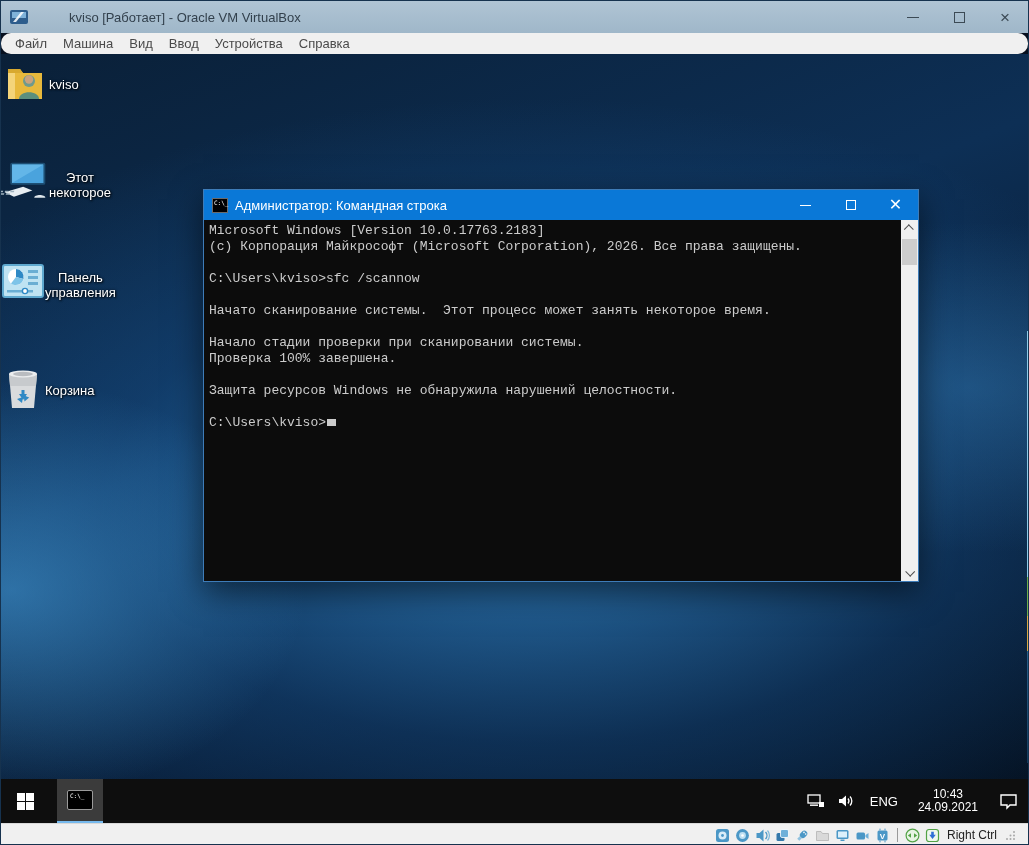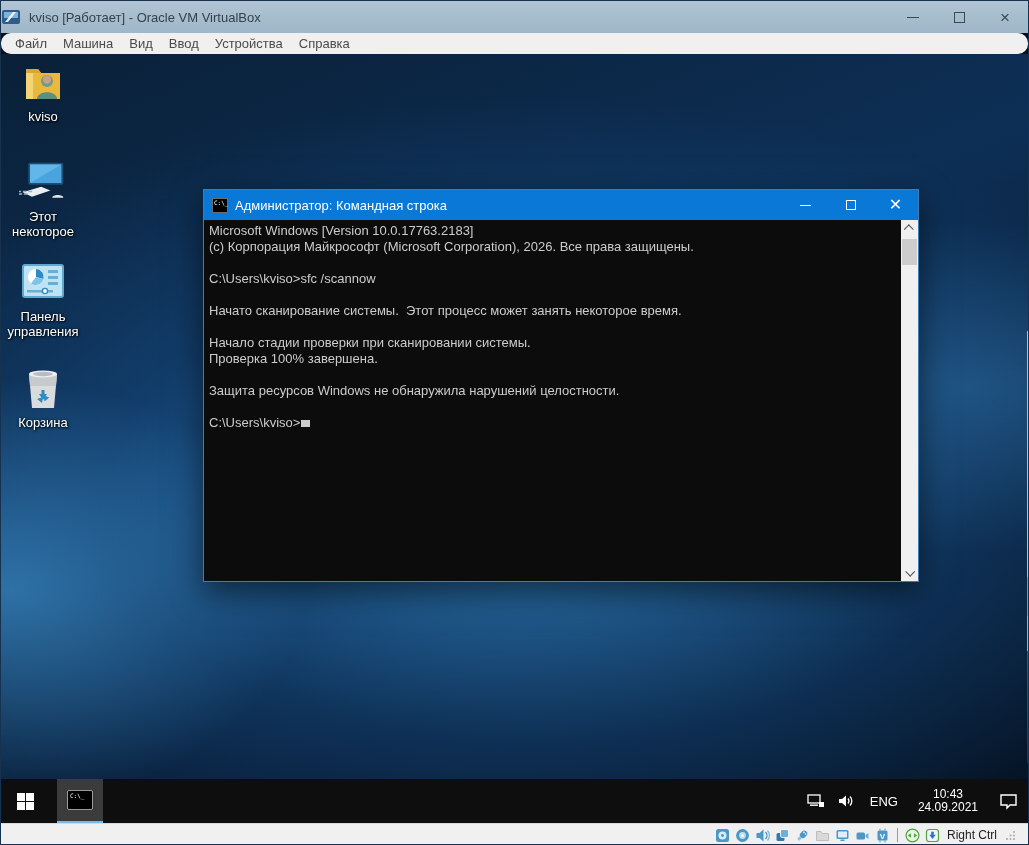--- a/index.html
+++ b/index.html
@@ -8,22 +8,22 @@
 
   .app {
     position:relative; width:1029px; height:845px;
     border:1px solid #16324e; overflow:hidden; background:#07101f;
   }
 
   
   .vbox-titlebar {
     position:absolute; left:0; top:0; width:100%; height:32px;
     background:linear-gradient(#b0c4d4,#9fb7c9);
-    display:flex; align-items:center; 
-    color:#33414d; font-size:13px;
+    display:flex; align-items:center; padding-left:8px;
+    color:#33414d; font-size:13px;gap:32px;
   }
   .vbox-app-icon { width:20px; height:18px; margin-right:8px; }
   .vbox-controls { position:absolute; right:0; top:0; height:32px; display:flex; }
   .vbox-ctl { width:46px; height:32px; display:flex; align-items:center; justify-content:center; color:#3c4a55; }
   .glyph-min { width:12px; height:0; border-top:1.6px solid currentColor; }
   .glyph-max { width:11px; height:11px; border:1.6px solid currentColor; }
   .glyph-close { font-size:17px; line-height:1; font-weight:400; }
 
   .vbox-menubar {
     position:absolute; left:0; top:32px; width:100%; height:21px;
@@ -41,21 +41,21 @@
       radial-gradient(950px 520px at 52% 62%, rgba(52,136,201,0.85), rgba(24,82,140,0.42) 46%, rgba(8,30,58,0) 78%),
       linear-gradient(158deg, #0a2038 0%, #0d2f55 42%, #07182f 74%, #04101f 100%);
   }
   .edge-sliver {
     position:absolute; right:0; top:277px; width:3px; height:432px;
     background:linear-gradient(#8ecbe8 0%, #8ecbe8 57%, #6fae4a 57%, #6fae4a 66%, #d9a944 66%, #d9a944 74%, #28608c 74%, #123a5c 100%);
   }
 
   
   .desk-icon {
-    position:absolute; left:0; width:84px; display:flex; flex-direction:column; align-items:center;
+    position:absolute; left:0; width:84px; display:flex; align-items:center;
   }
   .desk-icon .ic { width:48px; height:46px; display:flex; align-items:center; justify-content:center; }
   .desk-label {
     margin-top:3px; color:#ffffff; font-size:13px; text-align:center; line-height:15px;
     text-shadow:1px 1px 2px rgba(0,0,0,0.9), 0 0 3px rgba(0,0,0,0.7);
   }
 
   
   .cmd-window {
     position:absolute; left:202px; top:135px; width:716px; height:393px;
@@ -72,39 +72,39 @@
   }
   .cmd-controls { position:absolute; right:0; top:0; height:30px; display:flex; }
   .cmd-ctl { width:45px; height:30px; display:flex; align-items:center; justify-content:center; color:#ffffff; }
   .cmd-ctl .glyph-max { border-width:1.2px; width:10px; height:10px; }
   .cmd-ctl .glyph-min { border-top:1.2px solid currentColor; width:11px; }
   .cmd-ctl .glyph-close { font-size:16px; font-weight:300; }
 
   .cmd-body {
     position:absolute; left:0; top:30px; right:0; bottom:0; background:#0c0c0c;
     padding:3px 20px 0 5px; overflow:hidden;
-    font-family:Liberation Sans, sans-serif; font-size:13px; color:#cccccc;
+    font-family:Liberation Mono, monospace; font-size:13px; color:#cccccc;
   }
   .cline { height:16px; white-space:pre; }
   .cursor { display:inline-block; width:9px; height:7px; background:#cccccc; margin-left:1px; vertical-align:baseline; }
 
   .cmd-scrollbar {
     position:absolute; top:30px; right:0; width:17px; bottom:0; background:#f0f0f0;
   }
   .sb-btn { position:absolute; left:0; width:17px; height:17px; display:flex; align-items:center; justify-content:center; }
   .sb-up { top:0; } .sb-down { bottom:0; }
   .chev { width:7px; height:7px; border-left:1.8px solid #505050; border-top:1.8px solid #505050; }
   .chev-up { transform:rotate(45deg) translateY(1px); }
   .chev-down { transform:rotate(225deg) translateY(1px); }
   .sb-thumb { position:absolute; left:1px; top:19px; width:15px; height:26px; background:#cdcdcd; }
 
   
   .taskbar {
     position:absolute; left:0; top:778px; width:1029px; height:44px; background:#0e0e0e;
-    display:flex; align-items:stretch; color:#ffffff;border-radius:11px;
+    display:flex; align-items:stretch; color:#ffffff;
   }
   .start-button { width:48px; display:flex; align-items:center; justify-content:center; }
   .win-logo { width:17px; height:17px; display:grid; grid-template-columns:8px 8px; grid-template-rows:8px 8px; gap:1px; }
   .win-logo span { background:#ffffff; }
   .task-button {
     width:46px; margin-left:8px; background:#3b3b3b; border-bottom:2px solid #76b9ed;
     display:flex; align-items:center; justify-content:center;
   }
   .task-cmd-icon {
     width:26px; height:20px; background:#000; border:1px solid #9a9a9a; border-radius:2px;

